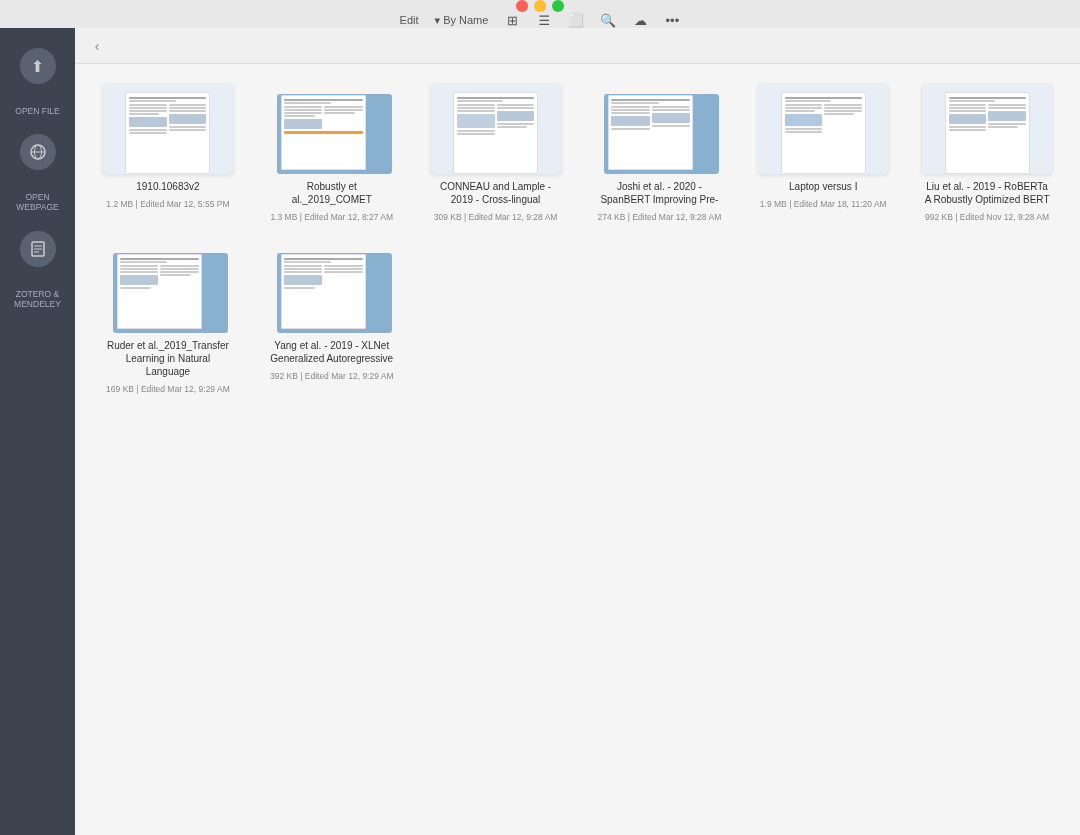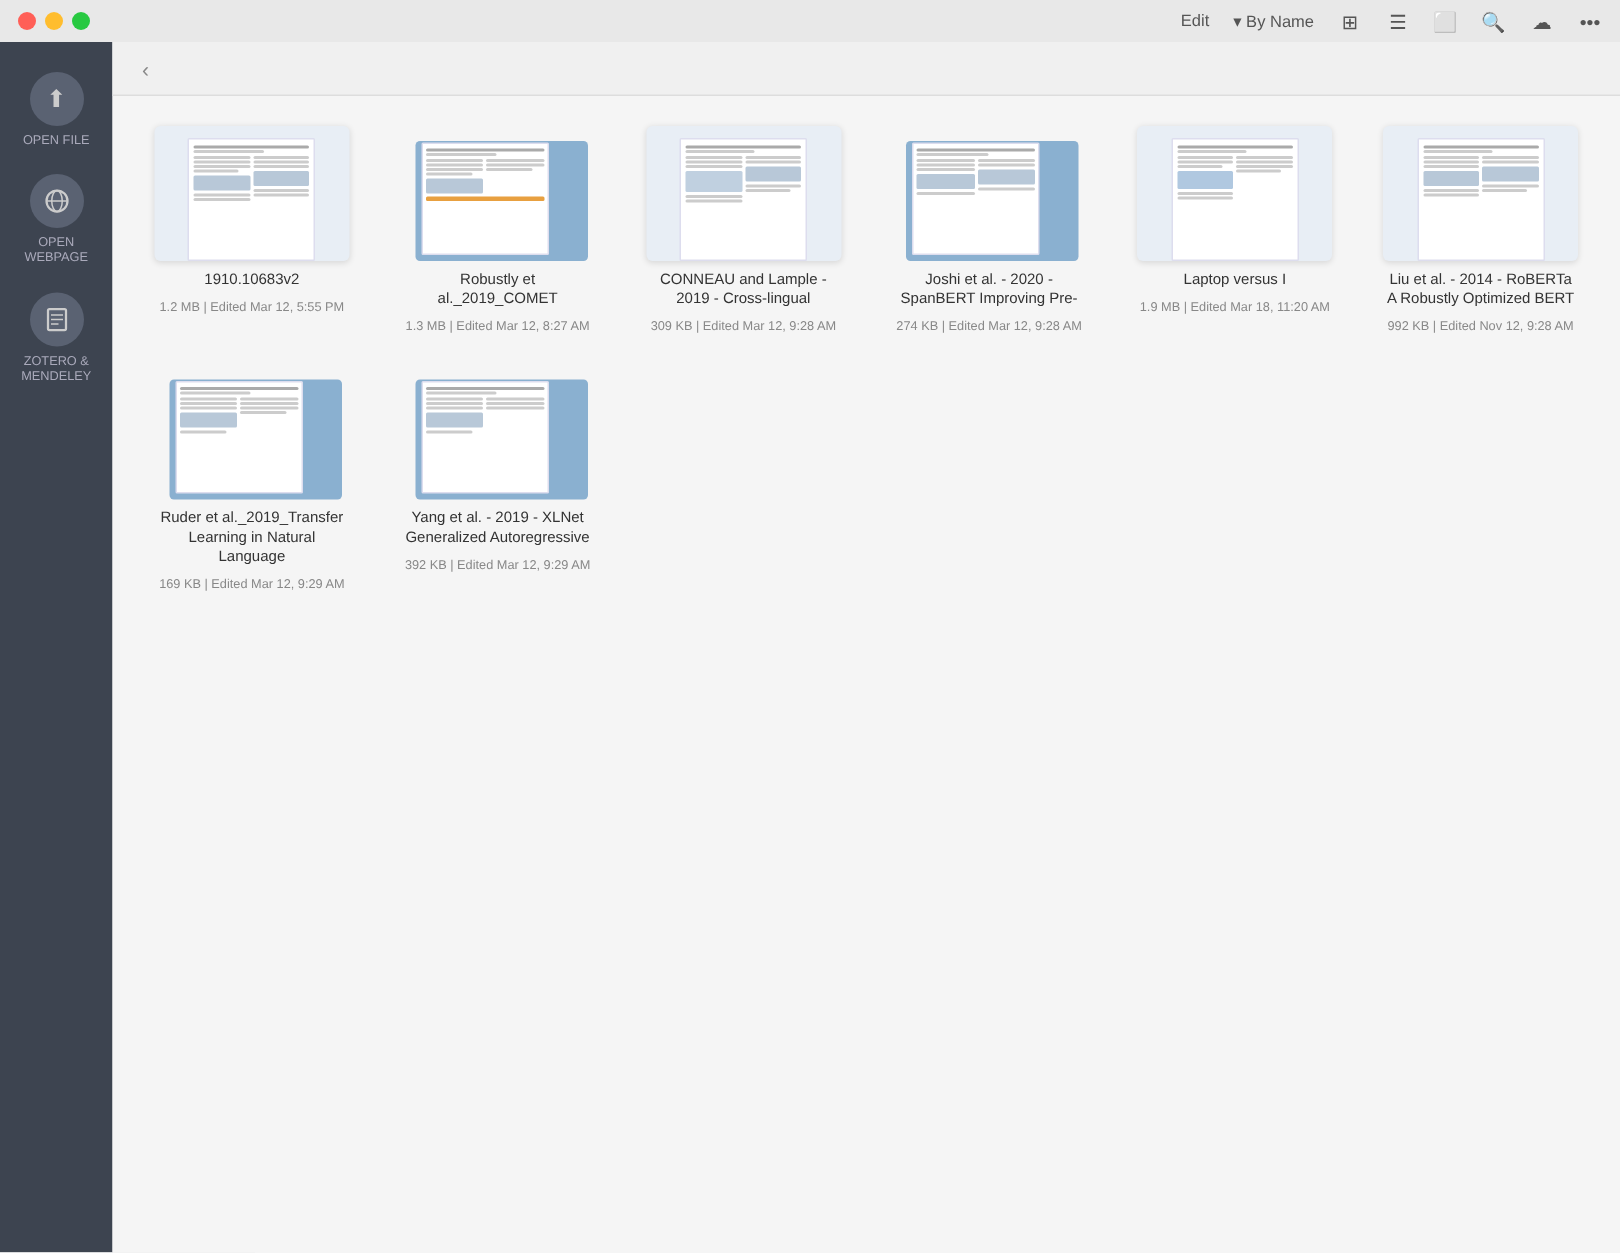--- a/index.html
+++ b/index.html
@@ -16,20 +16,21 @@
     
     .title-bar {
       width: 100%;
       height: 28px;
       background: #e8e8e8;
       display: flex;
       align-items: center;
       justify-content: space-between;
       padding: 0 12px;
       flex-shrink: 0;
+      flex-direction: column;
     }
     .traffic-lights {
       display: flex;
       gap: 6px;
       align-items: center;
     }
     .traffic-light {
       width: 12px;
       height: 12px;
       border-radius: 50%;
@@ -95,20 +96,21 @@
       align-items: center;
       justify-content: center;
       color: #ccc;
       font-size: 16px;
     }
     .sidebar-item .item-label {
       font-size: 8.5px;
       color: #aab;
       text-align: center;
       line-height: 1.2;
+      margin-top: 18px;
     }
 
     
     .content-area {
       flex: 1;
       display: flex;
       flex-direction: column;
       background: #f5f5f5;
       overflow: hidden;
     }
@@ -483,21 +485,21 @@
               <div class="doc-col">
                 <div class="doc-line full"></div>
                 <div class="doc-line full"></div>
                 <div class="doc-img-placeholder"></div>
                 <div class="doc-line full"></div>
                 <div class="doc-line med"></div>
               </div>
             </div>
           </div>
         </div>
-        <div class="file-name">Liu et al. - 2014 - RoBERTa A Robustly Optimized BERT</div>
+        <div class="file-name">Liu et al. - 2019 - RoBERTa A Robustly Optimized BERT</div>
         <div class="file-meta">992 KB | Edited Nov 12, 9:28 AM</div>
       </div>
 
       <div class="file-item">
         <div class="tab-thumb">
           <div class="tab-back"></div>
           <div class="tab-front">
             <div class="doc-line full dark"></div>
             <div class="doc-line short"></div>
             <div class="doc-block">

